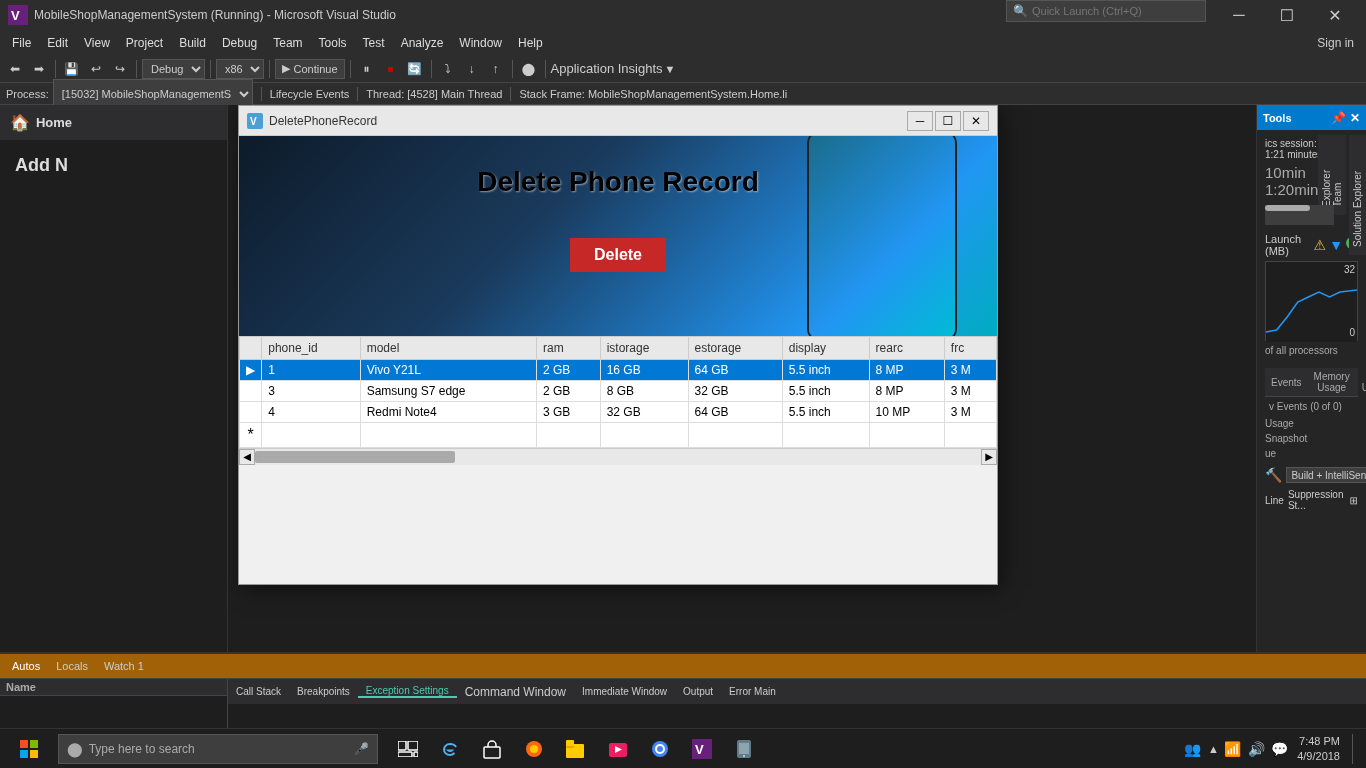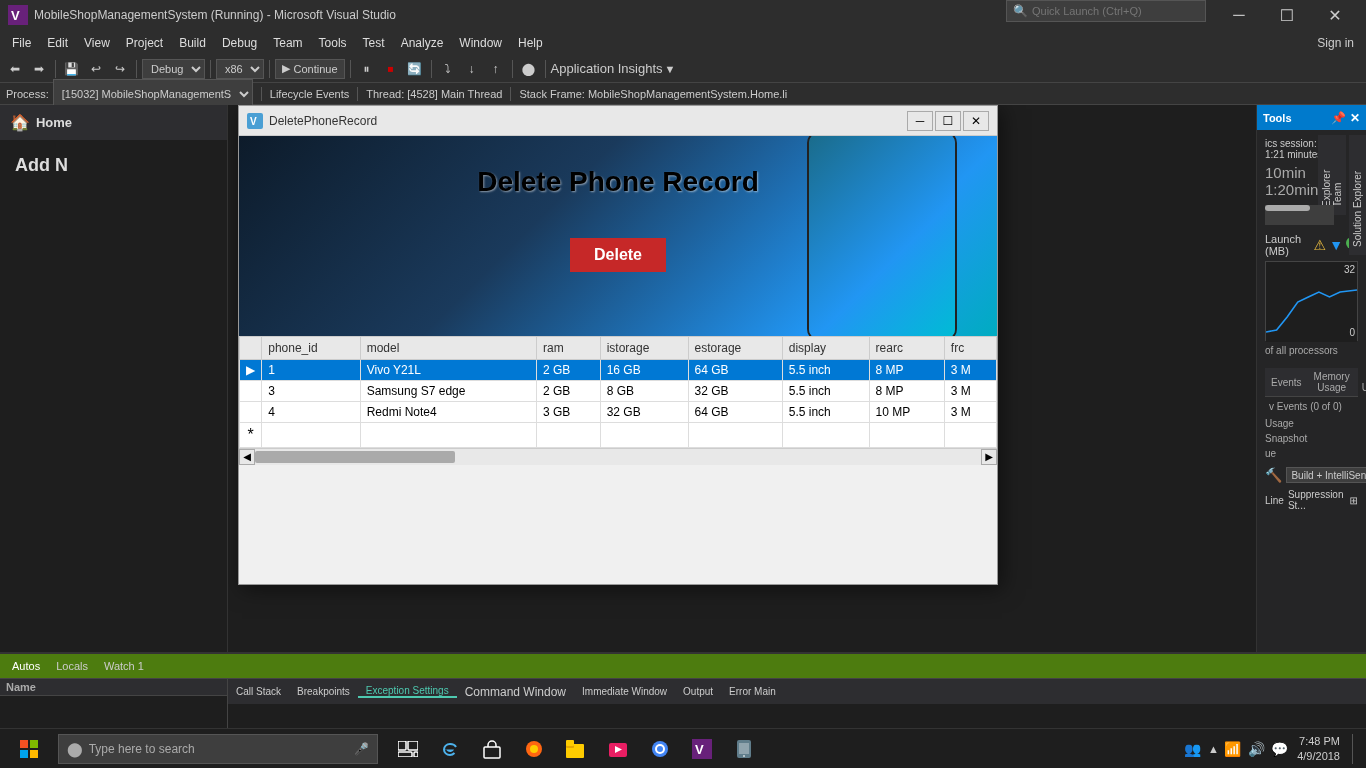--- a/index.html
+++ b/index.html
@@ -413,21 +413,21 @@
     
     .bottom-panels {
       height: 140px;
       background: #1e1e1e;
       border-top: 2px solid #333;
       display: flex;
       flex-direction: column;
     }
     .autos-header {
       height: 25px;
-      background: #4d7c0f;
+      background: #a16207;
       display: flex;
       align-items: center;
       padding: 0 8px;
       font-size: 11px;
       color: #ccc;
       border-bottom: 1px solid #444;
     }
     .autos-tab { margin-right: 8px; cursor: pointer; padding: 2px 4px; }
     .autos-tab.active { color: white; }
     .autos-table {

